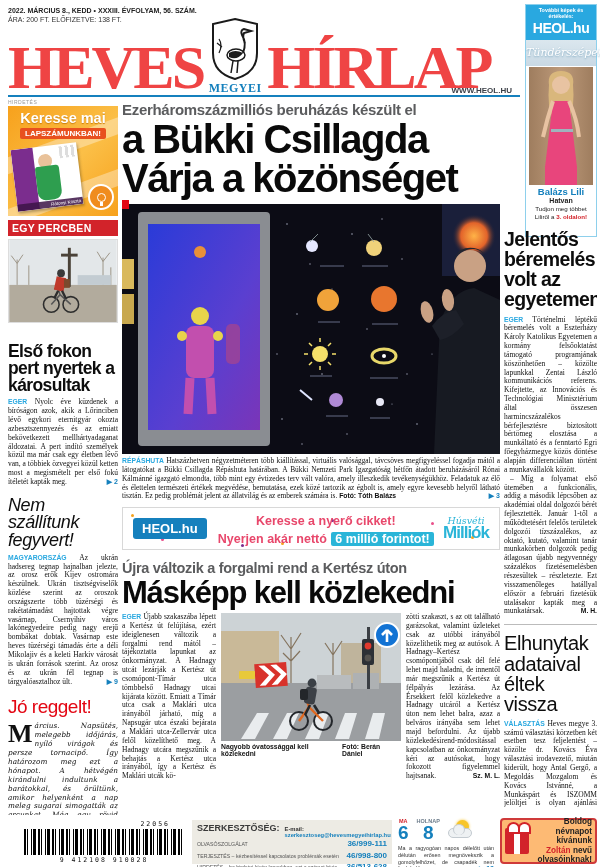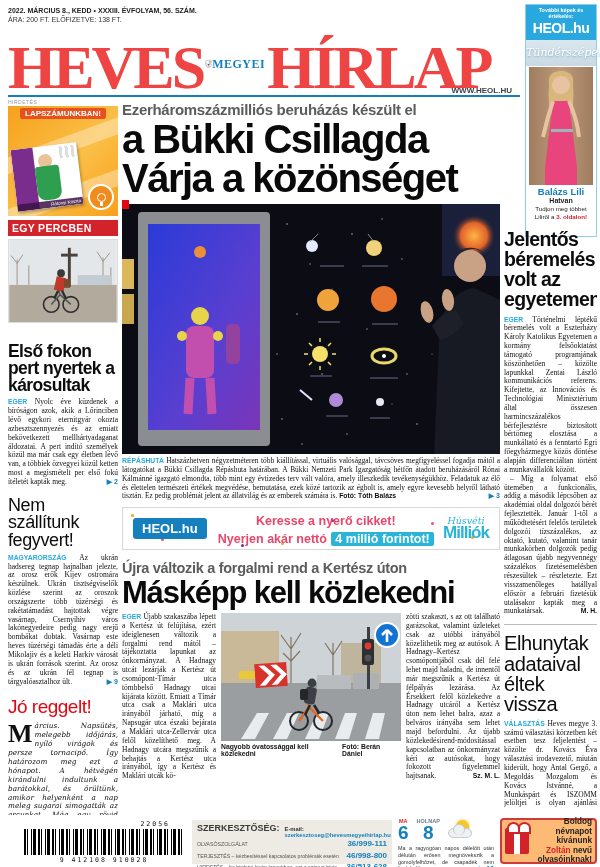--- a/index.html
+++ b/index.html
@@ -8,21 +8,21 @@
     position:relative; width:600px; height:867px; margin:0 auto;
     background:#ffffff; overflow:hidden;
     font-family:"Liberation Sans", sans-serif; color:#111;
   }
   
   .header { position:absolute; left:0; top:0; width:600px; height:97px; }
   .dateline { position:absolute; left:8px; top:6px; font-size:7px; font-weight:bold; color:#222; line-height:1.35; }
   .dateline .thin { font-weight:normal; color:#333; }
   .masthead { position:absolute; left:8px; top:16px; width:512px; height:80px; display:flex; align-items:flex-end; }
   .mast-word { font-family:"Liberation Serif", serif; font-weight:bold; color:#ef4444; font-size:62px; line-height:0.9; letter-spacing:-3px; }
-  .crest-wrap { width:60px; display:flex; flex-direction:row; align-items:center; margin:0 2px; }
+  .crest-wrap { width:60px; display:flex; flex-direction:column; align-items:center; margin:0 2px; }
   .megyei { font-size:12px; font-weight:bold; color:#1580bd; letter-spacing:0.5px; font-family:"Liberation Serif", serif; }
   .website { position:absolute; right:88px; top:86px; font-size:8px; font-weight:bold; color:#3b3f47;padding-left:16px; }
   .mast-rule { position:absolute; left:8px; top:95px; width:512px; height:2px; background:#1580bd; }
   
   .promo { position:absolute; right:3px; top:4px; width:72px; height:233px; border:1px solid #8ed0ec; background:#fff; }
   .promo-top { background:#29a8e0; color:#fff; text-align:center; padding:2px 1px 3px; }
   .promo-top .lbl { font-size:5.4px; font-weight:bold; display:block; }
   .promo-top .brand { font-size:14px; font-weight:bold; letter-spacing:-0.5px; }
   .promo-script { height:26px; background:linear-gradient(180deg,#dbe7ee,#c9d9e4); color:#fff; font-family:"DejaVu Serif", serif; font-style:italic; font-size:11px; text-align:center; line-height:26px; text-shadow:0 1px 2px #7fa9c2; }
   .promo-photo { width:64px; height:118px; margin:1px auto; display:block; }
@@ -51,21 +51,21 @@
   .mag-head { position:absolute; left:26px; top:8px; width:14px; height:14px; border-radius:50%; background:#e9c29a; }
   .mag-dress { position:absolute; left:22px; top:20px; width:24px; height:34px; background:#2e9e4f; border-radius:3px 3px 8px 8px; }
   .mag-cal { position:absolute; right:2px; top:2px; width:16px; height:12px; background:repeating-linear-gradient(90deg,#ddd 0 3px,#fff 3px 6px); }
   .mag-name { position:absolute; left:0; bottom:0; width:66px; background:rgba(60,20,70,0.85); color:#fff; font-size:4.5px; text-align:right; padding:1px 2px; }
   .bulb { position:absolute; right:4px; bottom:6px; width:26px; height:26px; border-radius:50%; background:#f08c1e; border:2px solid #fff; display:flex; align-items:center; justify-content:center; }
   .bulb-glyph { width:9px; height:9px; border-radius:50%; border:1.5px solid #fff; position:relative; }
   .bulb-glyph:after { content:""; position:absolute; left:2.2px; top:8px; width:3px; height:4px; background:#fff; }
   .rail-banner { margin-top:4px; background:#d2232a; color:#fff; font-weight:bold; font-size:10.5px; padding:2px 4px; letter-spacing:0.3px; }
   .rail-photo { margin-top:3px; width:110px; height:84px; display:block; border:1px solid #ddd; }
   .rail-h-bold { font-size:17.5px; font-weight:bold; line-height:0.98; letter-spacing:-0.6px; margin:20px 0 4px; color:#0d0d0d; }
-  .rail-h-light { font-size:18px; font-weight:normal; line-height:0.98; letter-spacing:-0.4px; margin:10px 0 4px; color:#0d0d0d; }
+  .rail-h-light { font-size:18px; font-weight:normal; line-height:0.98; letter-spacing:-0.4px; margin:10px 0 4px; color:#0d0d0d;font-style:italic; }
   .greet-h { font-size:19px; font-weight:normal; color:#e30613; letter-spacing:-0.5px; margin:10px 0 4px; }
   .greet-body { font-family:"DejaVu Serif", serif; font-style:italic; font-size:7.3px; line-height:1.22; text-align:justify; color:#101010; }
   .dropcap { float:left; font-size:26px; line-height:0.8; font-weight:bold; padding:2px 2px 0 0; font-style:normal; font-family:"Liberation Serif", serif; }
   
   .lead-kicker { margin:2px 0 2px; }
   .lead-head { font-size:40px; font-weight:bold; line-height:0.98; letter-spacing:-1.5px; color:#0a0a0a; }
   .lead-photo-wrap { position:relative; margin-top:6px; }
   .red-corner { position:absolute; left:-2px; top:-4px; width:9px; height:9px; background:#e30613; }
   .lead-photo { width:378px; height:250px; display:block; }
   .lead-caption { margin-top:3px; font-size:7.4px; }
@@ -188,20 +188,21 @@
       <span>Liliről a </span><span class="red">3. oldalon!</span>
     </div>
   </div>
 
   <div class="rail">
     <div class="ad-label">HIRDETÉS</div>
 
     <div class="rail-ad">
       <div class="stripe" style="left:-20px; top:30px;"></div>
       <div class="stripe" style="left:-10px; top:78px;"></div>
+      <div class="ad-line1">Keresse mai</div>
       <div class="ad-line2">LAPSZÁMUNKBAN!</div>
       <div class="mag">
         <div class="mag-band"></div>
         <div class="mag-cal"></div>
         <div class="mag-head"></div>
         <div class="mag-dress"></div>
         <div class="mag-name">Rátonyi Kriszta</div>
       </div>
       <div class="bulb">
           <div class="bulb-glyph"></div>
@@ -340,21 +341,21 @@
       <span class="credit">Fotó: Tóth Balázs</span>
       <span class="pageref">▶ 3</span>
     </div>
 
     <div class="heol-banner">
       <div class="confetti"></div>
       <span class="heol-chip">HEOL.hu</span>
       <span class="heol-mid">
         <span class="heol-l1">Keresse a nyerő cikket!</span><br>
         <span class="heol-l2">Nyerjen akár nettó</span>
-        <span class="heol-l2 heol-hl">4 millió forintot!</span>
+        <span class="heol-l2 heol-hl">6 millió forintot!</span>
       </span>
       <span class="heol-right">
         <span class="heol-r1">Húsvéti</span>
         <span class="heol-r2">Milliók</span>
       </span>
     </div>
 
     <div class="kicker traffic-kicker">Újra változik a forgalmi rend a Kertész úton</div>
     <div class="traffic-head">Másképp kell közlekedni</div>
 

